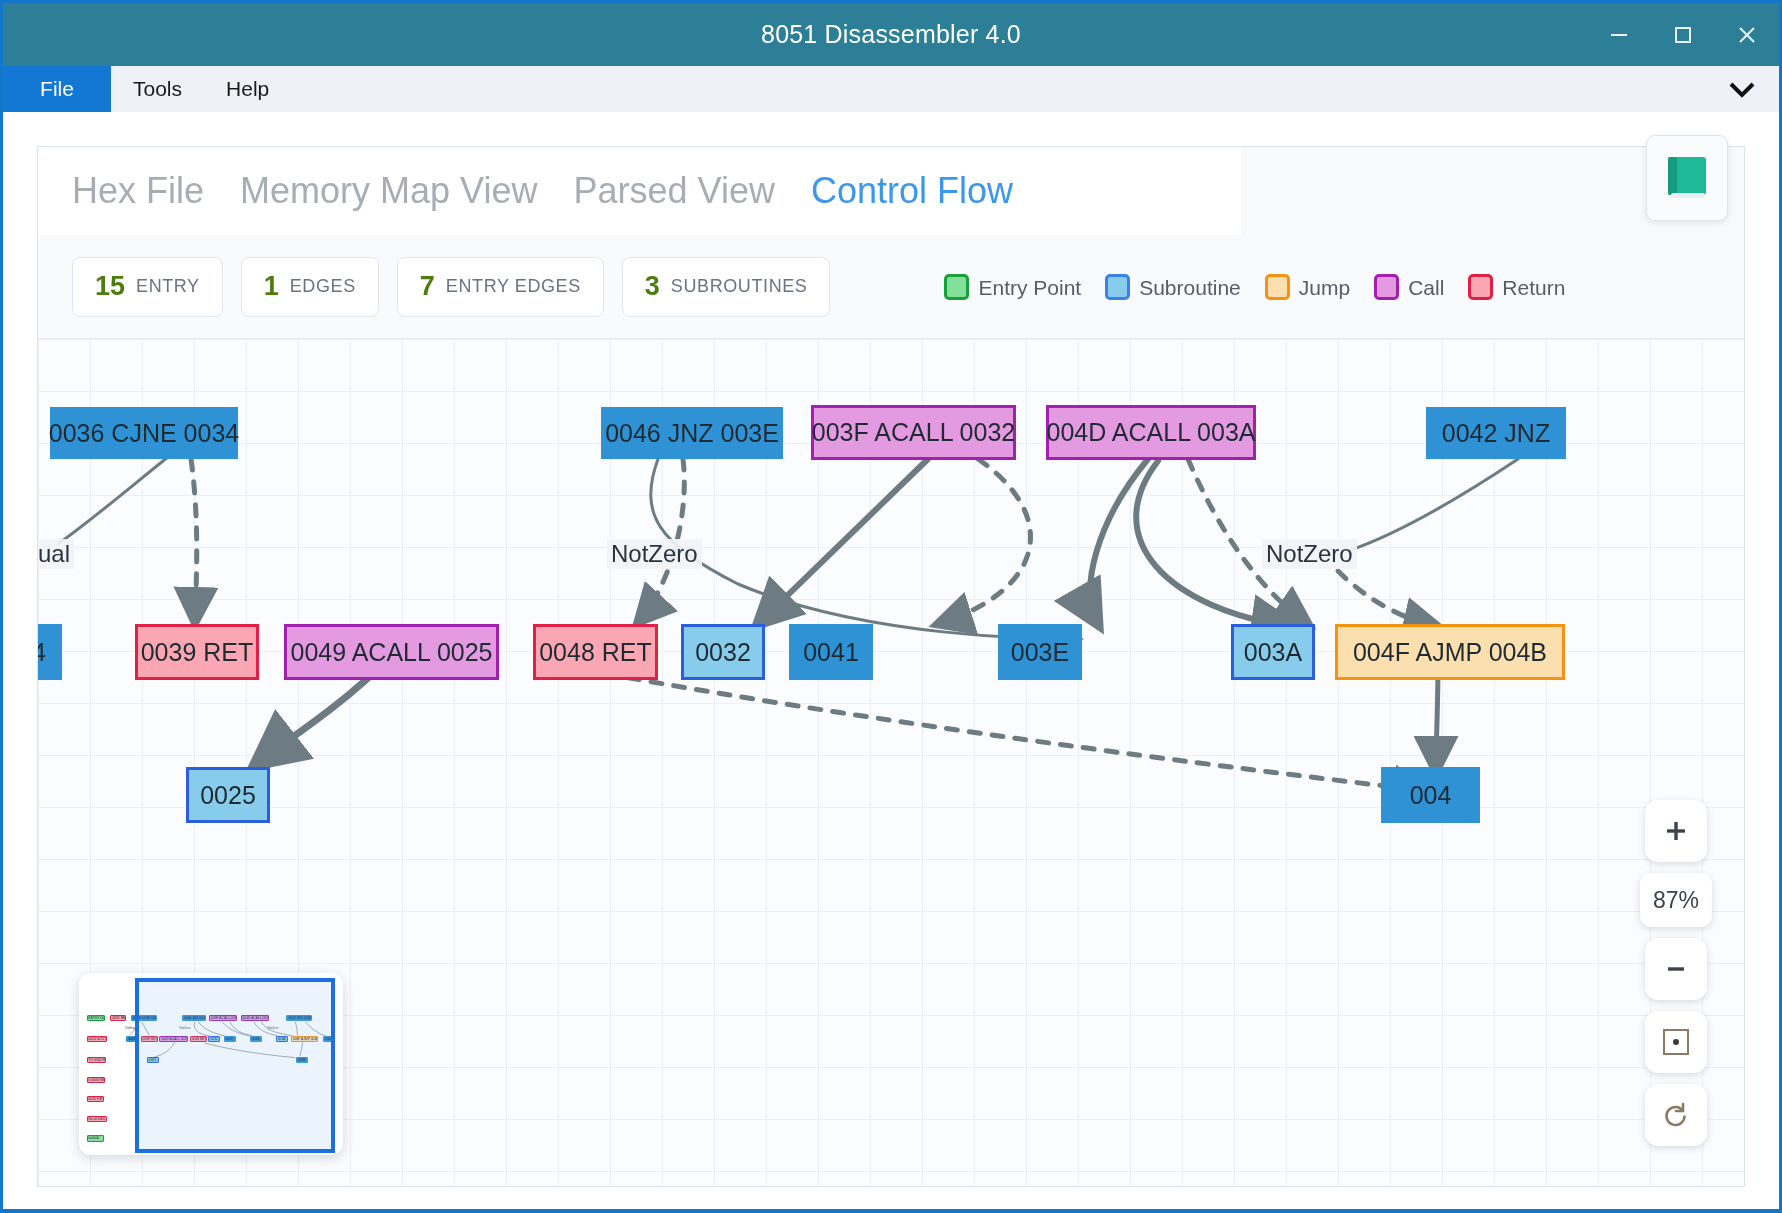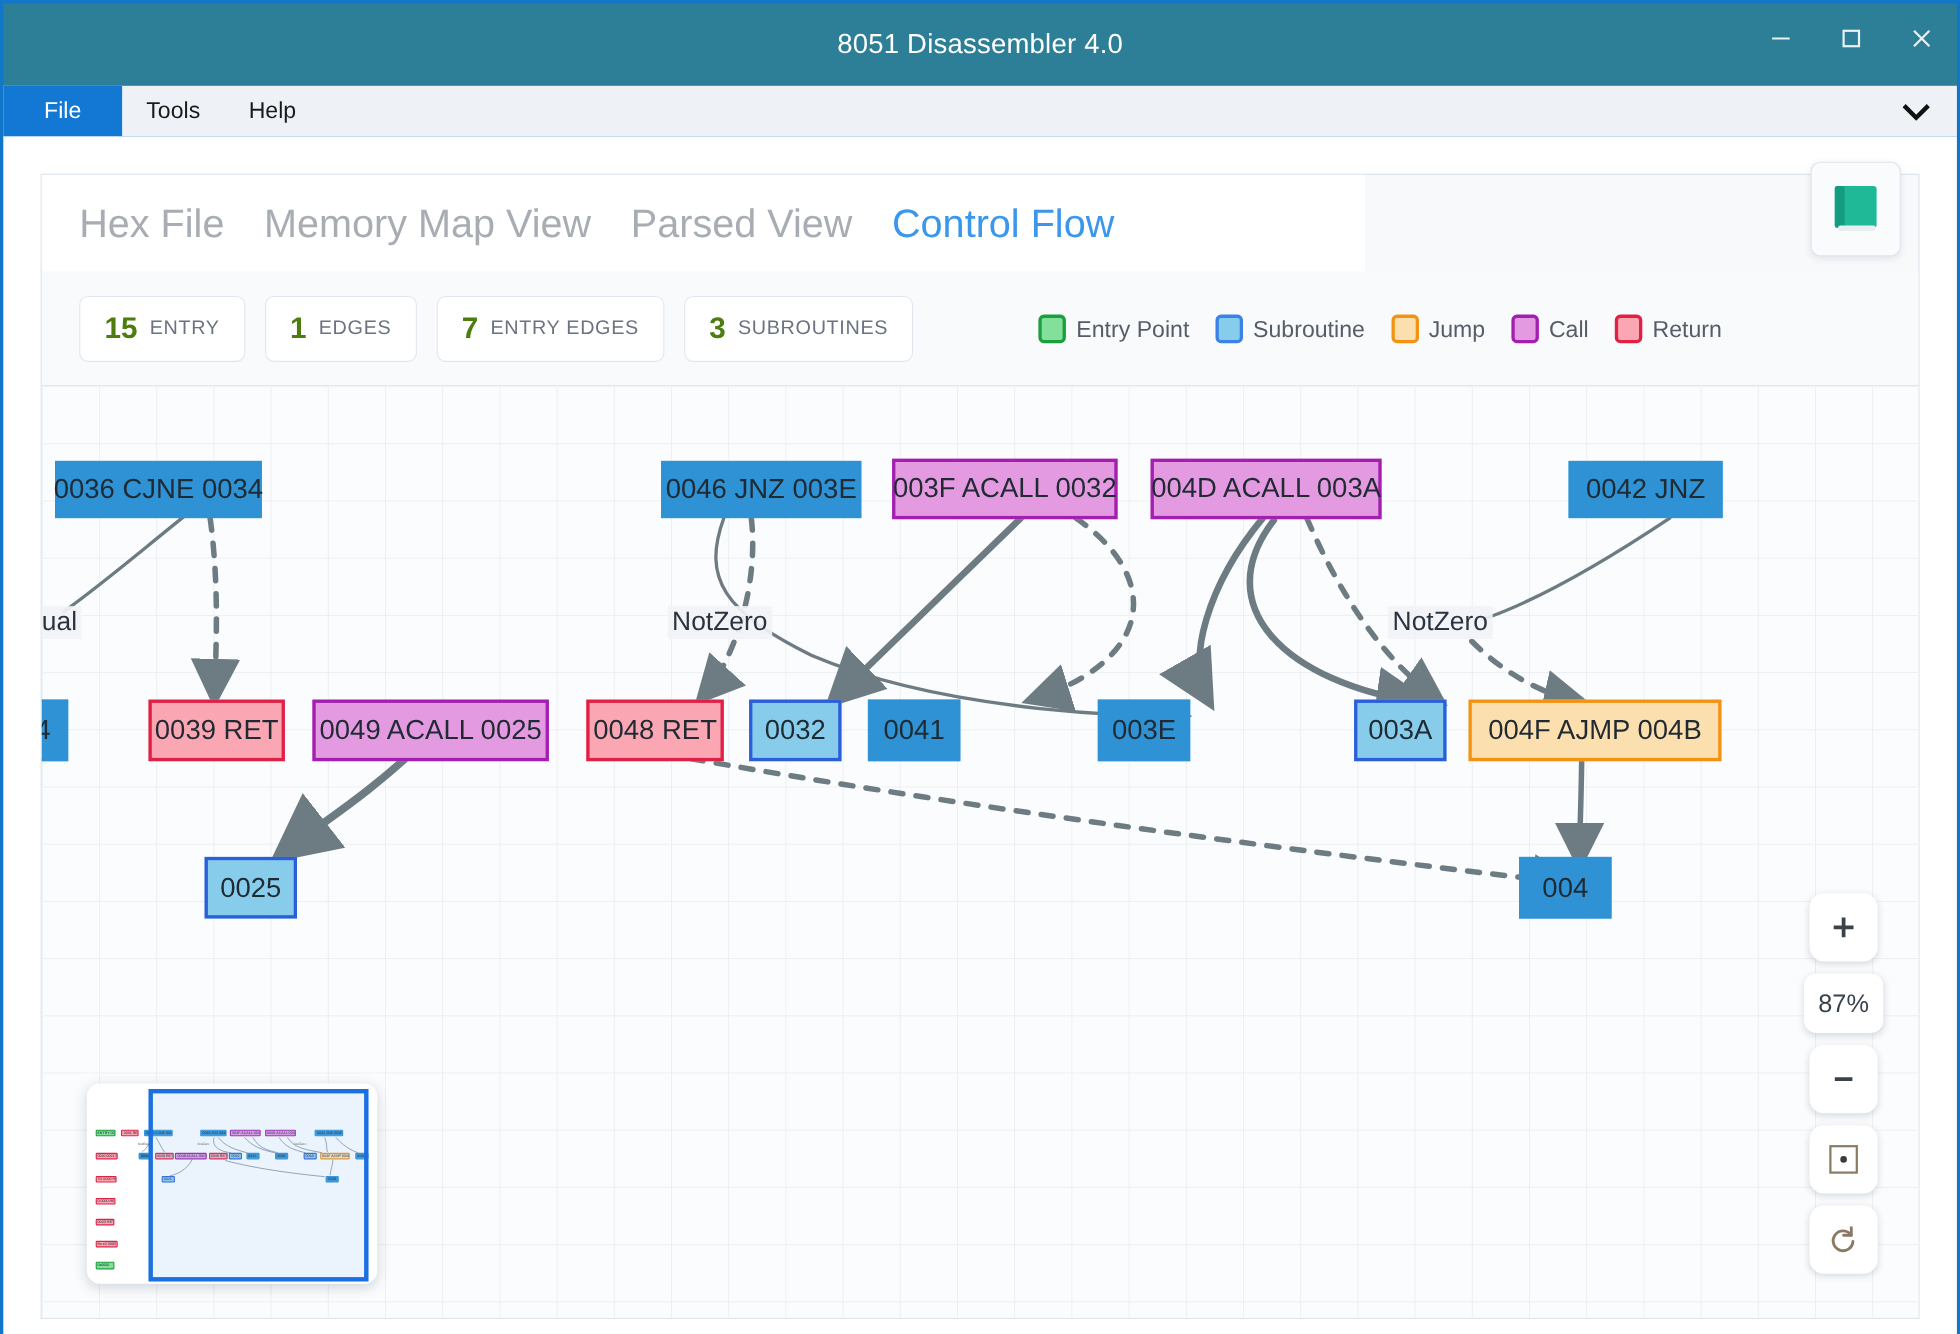--- a/index.html
+++ b/index.html
@@ -12,21 +12,21 @@
   #app {
     position: relative;
     width: 1782px; height: 1213px;
     background: #1277c8;
     padding: 3px 3px 4px 3px;
   }
 
   
   .titlebar {
     position: relative;
-    height: 75px;
+    height: 63px;
     background: #2c7f96;
     display: flex; align-items: center; justify-content: center;
   }
   .titlebar-title {
     color: #ffffff;
     font-size: 25px;
     letter-spacing: 0.2px;
   }
   .winctrls {
     position: absolute; right: 0; top: 0; height: 63px;
@@ -396,21 +396,21 @@
         <div class="node t-ret" style="left:97px; top:285px; width:124px; height:56px;">0039 RET</div>
         <div class="node t-call" style="left:246px; top:285px; width:215px; height:56px;">0049 ACALL 0025</div>
         <div class="node t-ret" style="left:495px; top:285px; width:125px; height:56px;">0048 RET</div>
         <div class="node t-sub" style="left:643px; top:285px; width:84px; height:56px;">0032</div>
         <div class="node t-block" style="left:751px; top:285px; width:84px; height:56px;">0041</div>
         <div class="node t-block" style="left:960px; top:285px; width:84px; height:56px;">003E</div>
         <div class="node t-sub" style="left:1193px; top:285px; width:84px; height:56px;">003A</div>
         <div class="node t-jump" style="left:1297px; top:285px; width:230px; height:56px;">004F AJMP 004B</div>
 
         <div class="node t-sub" style="left:148px; top:428px; width:84px; height:56px;">0025</div>
-        <div class="node t-block" style="left:1343px; top:428px; width:84px; height:56px;">004</div>
+        <div class="node t-block" style="left:1343px; top:428px; width:99px; height:56px;">004</div>
 
         <div class="edgelabel" style="left:-4px; top:200px;">ual</div>
         <div class="edgelabel" style="left:569px; top:200px;">NotZero</div>
         <div class="edgelabel" style="left:1224px; top:200px;">NotZero</div>
 
         <div class="minimap">
           <div class="minimap-inner">
             <svg width="264" height="182" viewBox="0 0 420 260" preserveAspectRatio="none" style="position:absolute;left:0;top:0;width:264px;height:182px;">
               <g stroke="#7d8a93" fill="none" stroke-width="1.1">
                 <path d="M100 70 C106 80 110 86 112 89"></path>

